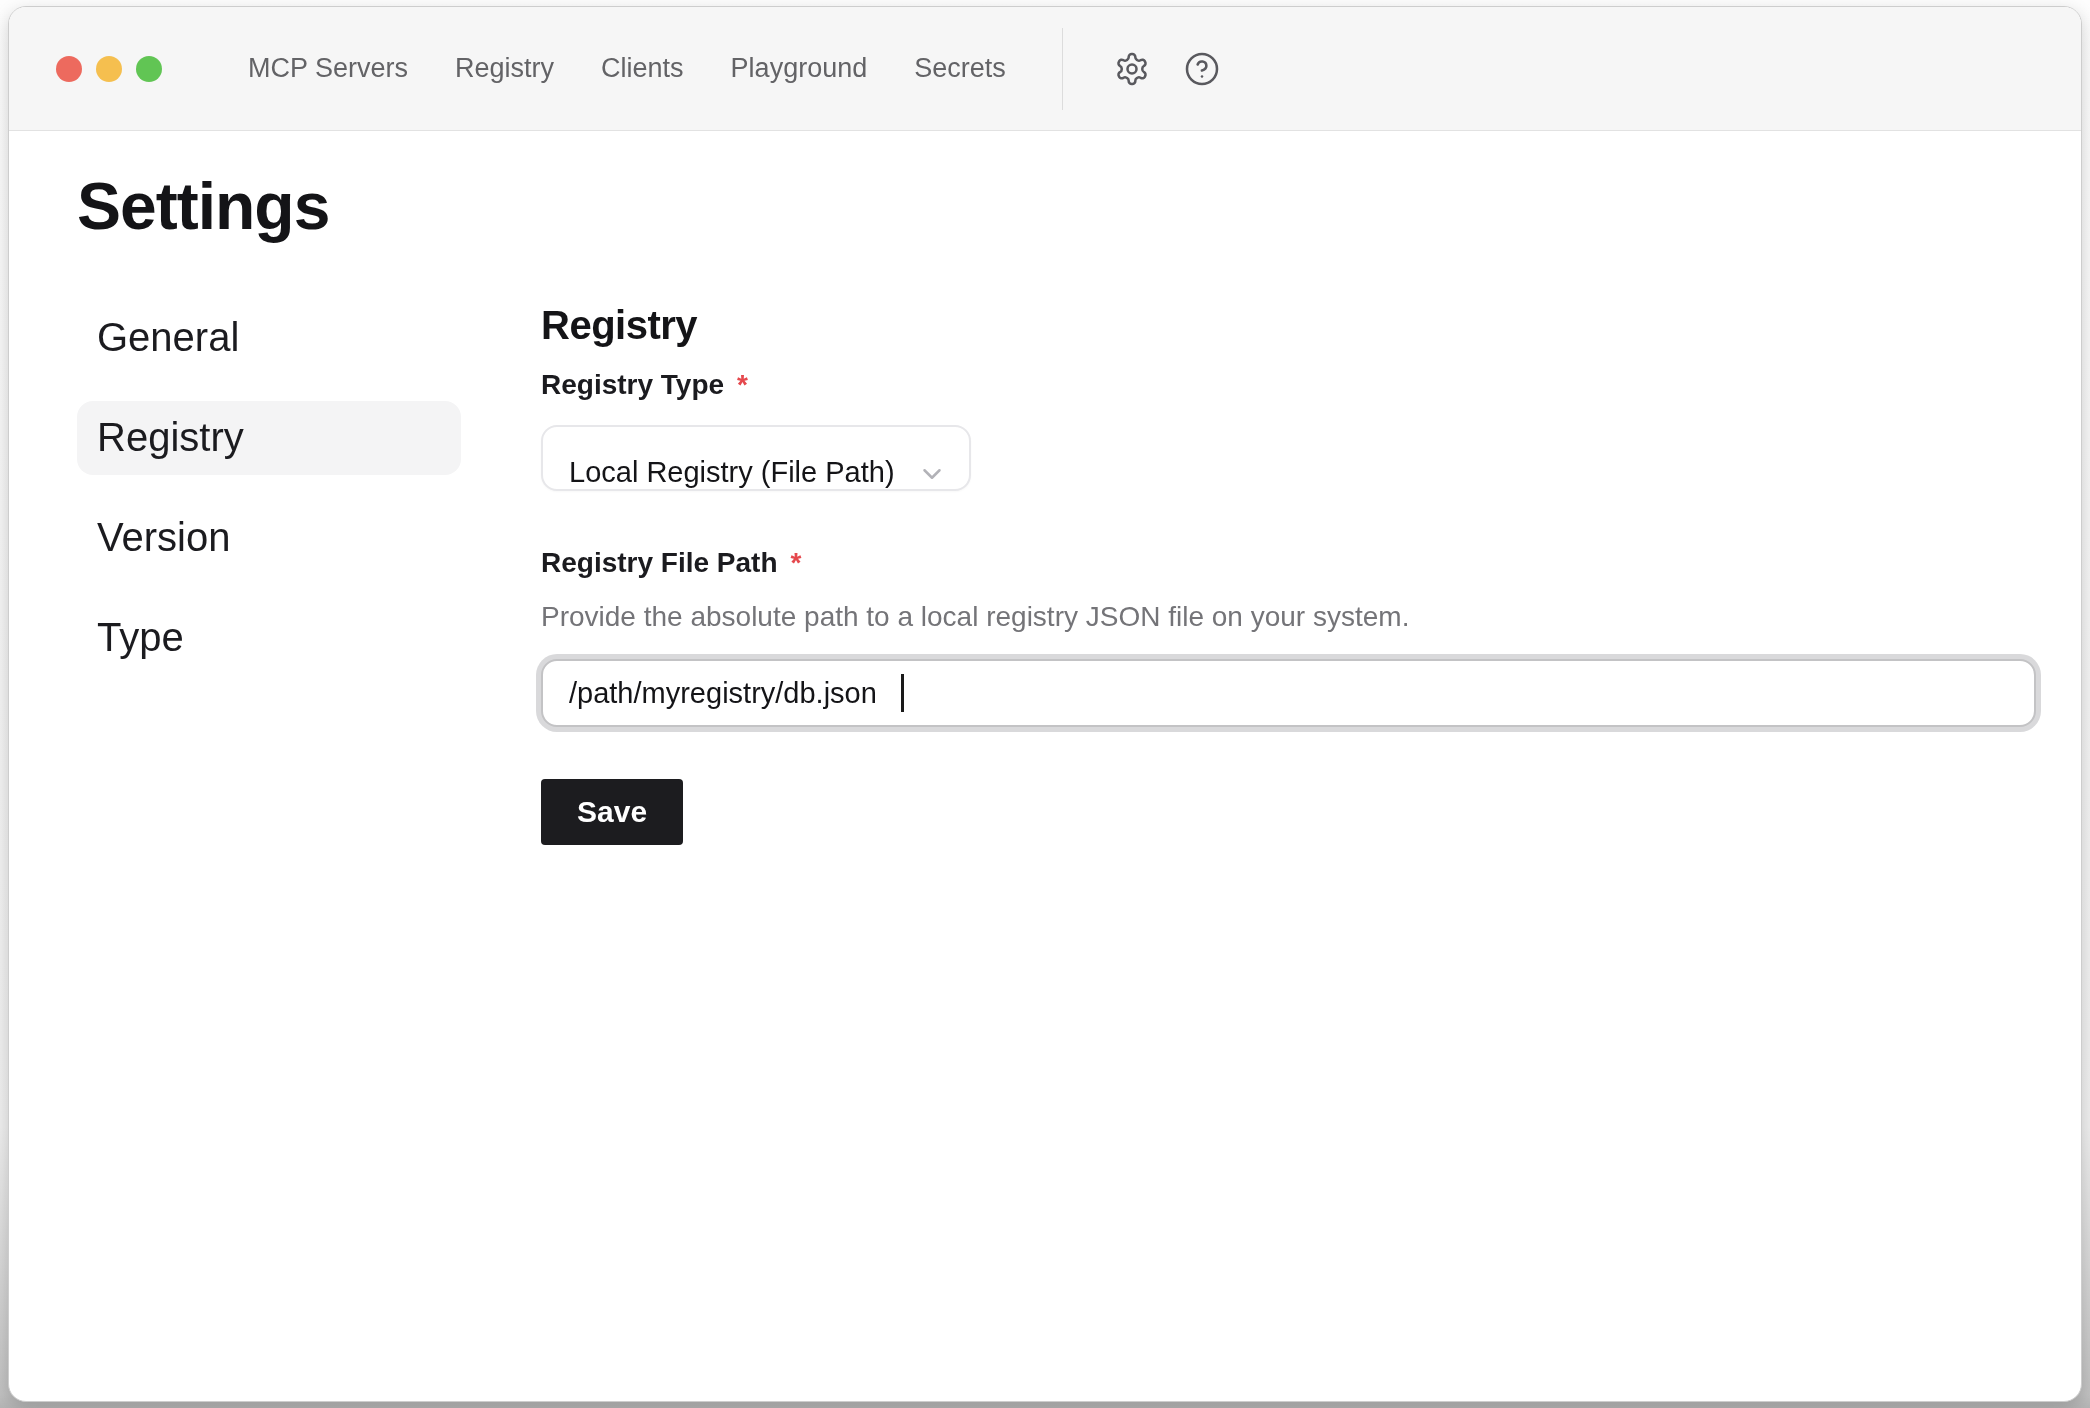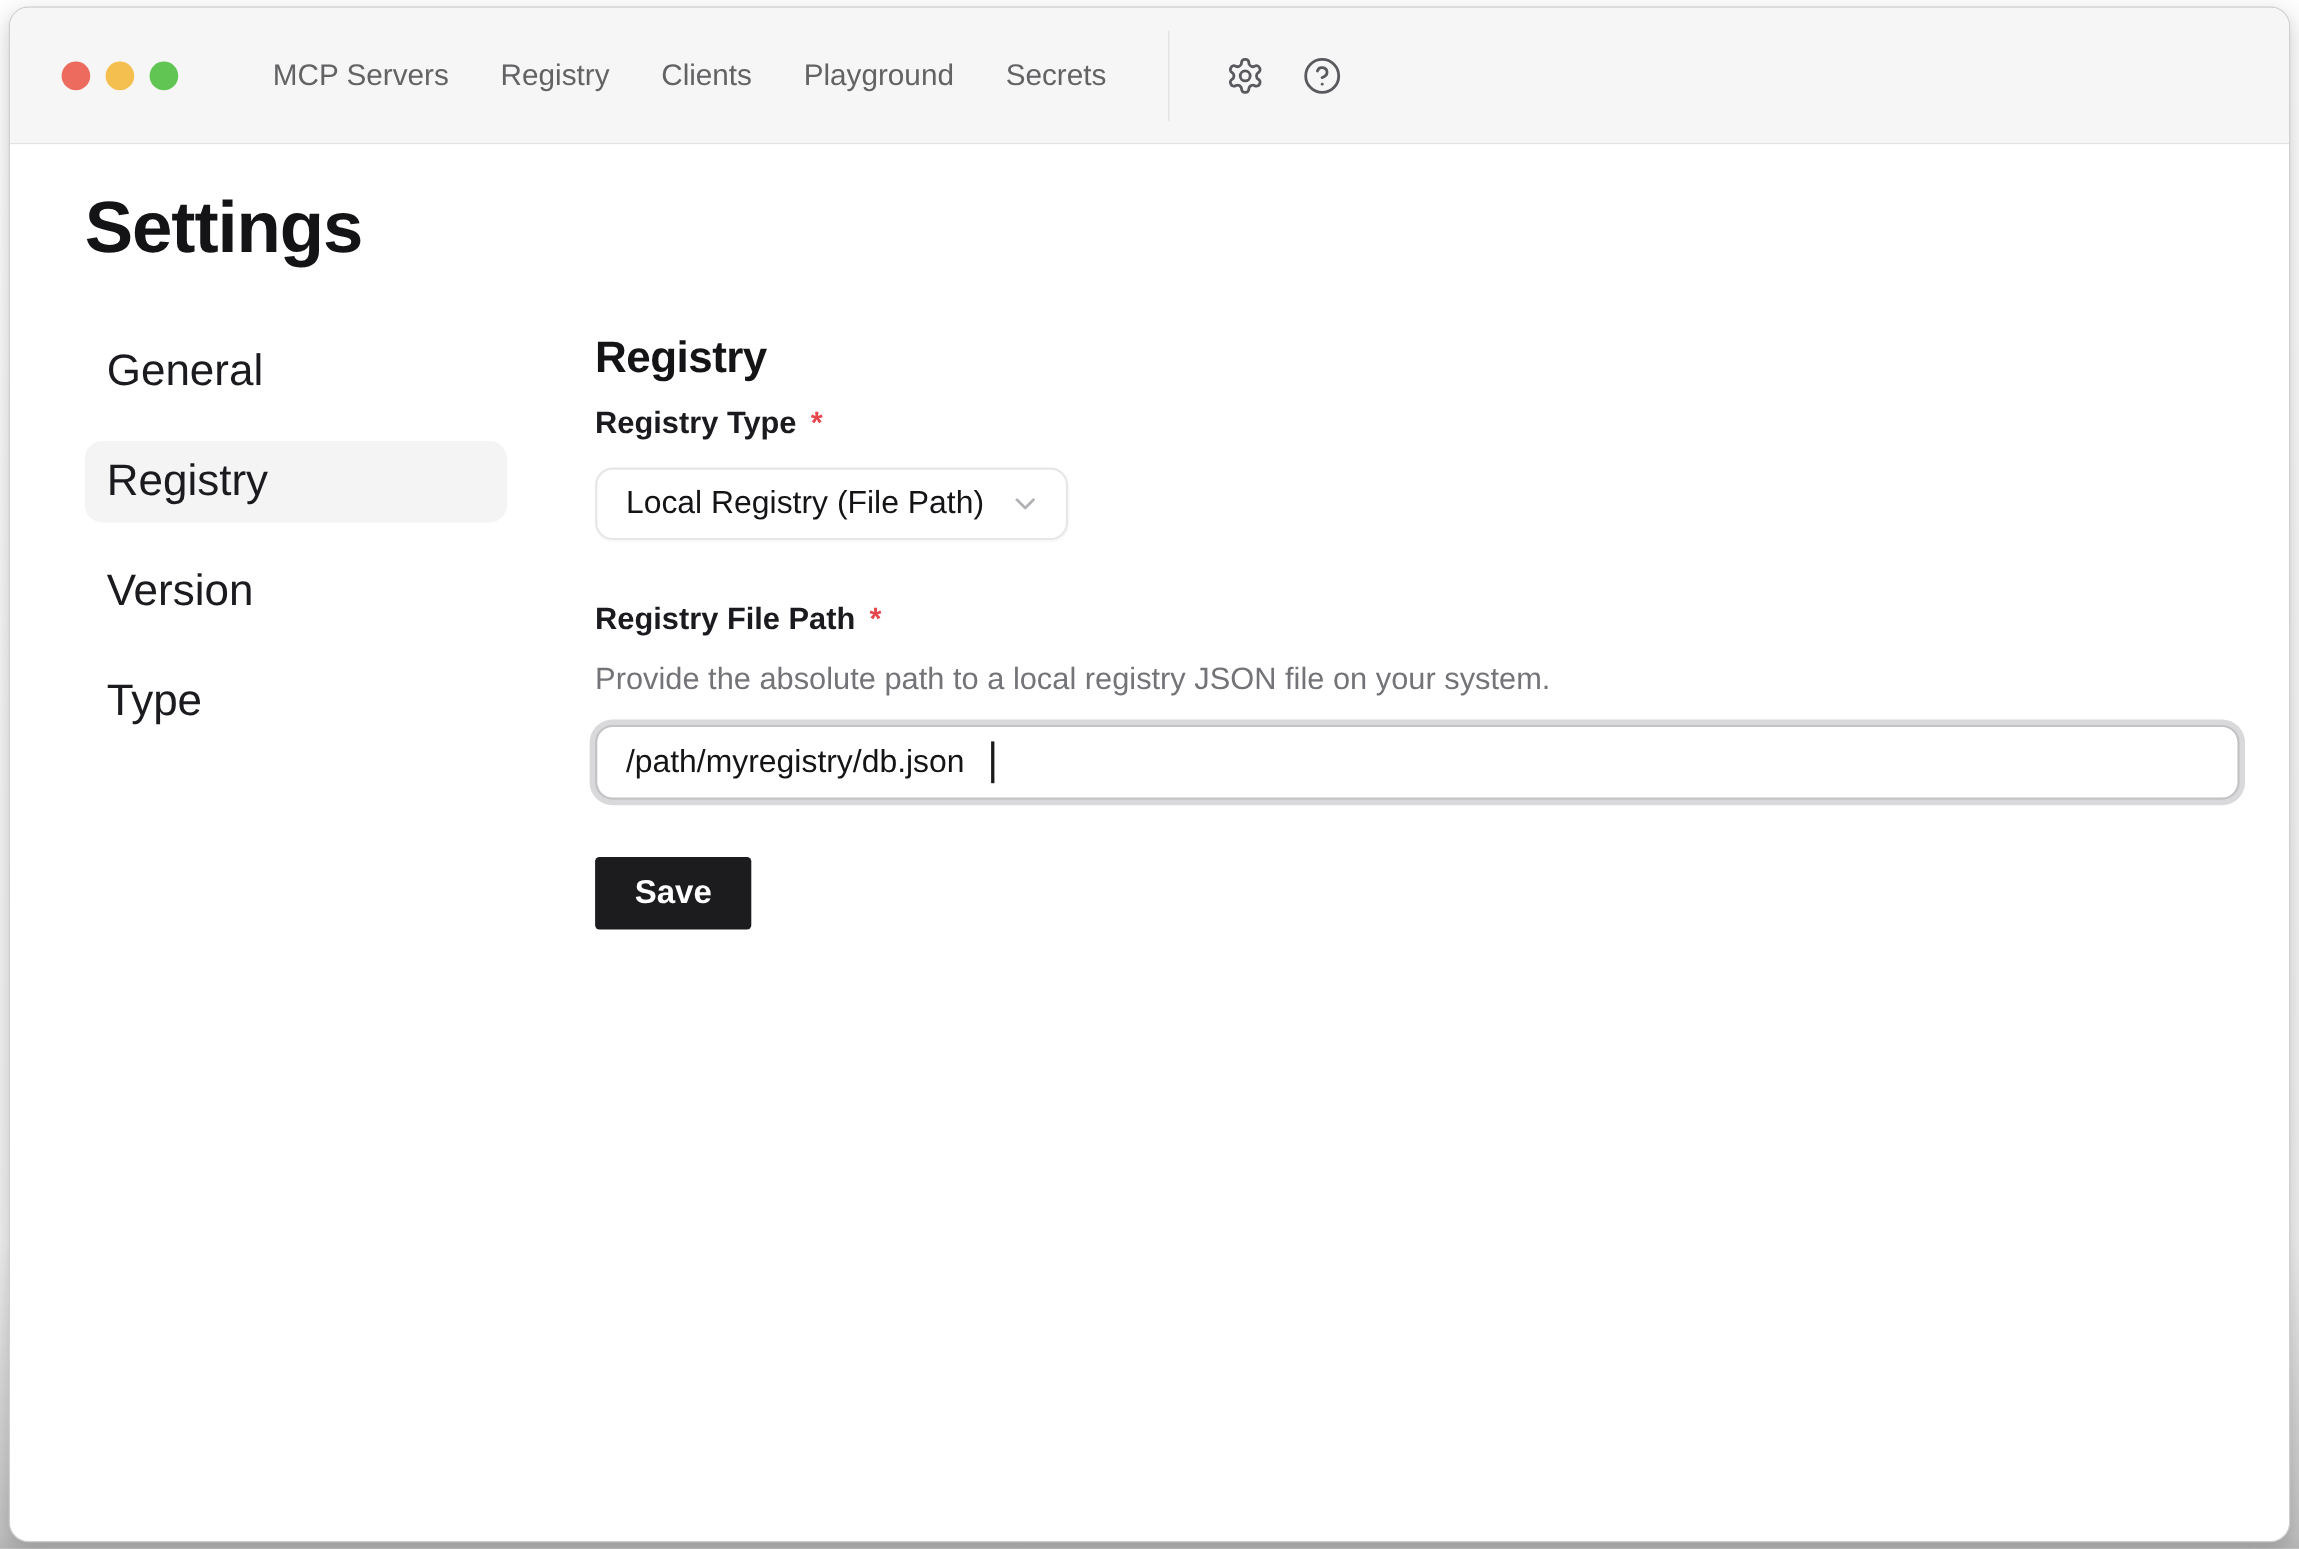--- a/index.html
+++ b/index.html
@@ -92,21 +92,21 @@
   .field-label { font-size: 28px; font-weight: 600; color: #1b1b1f; }
   .req { font-size: 28px; font-weight: 600; color: #e5484d; margin-left: 13px; }
   .field-desc { margin-top: 20px; font-size: 28px; color: #747478; line-height: 1.3; }
   
   .select {
     margin-top: 24px;
     width: 430px; height: 66px;
     background: #ffffff;
     border: 2px solid #e7e7ea;
     border-radius: 16px;
-    display: flex; align-items: center; justify-content: space-between;
+    display: flex; align-items: flex-end; justify-content: space-between;
     padding: 0 22px 0 26px;
     font-size: 29px;
     color: #141417;
     cursor: default;
     box-shadow: 0 1px 2px rgba(0,0,0,0.03);
   }
   .select svg { display: block; }
   
   .text-input {
     margin-top: 24px;

